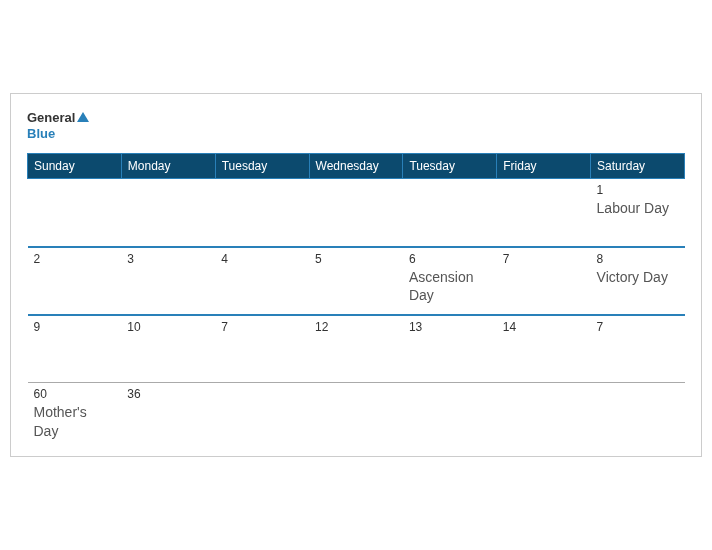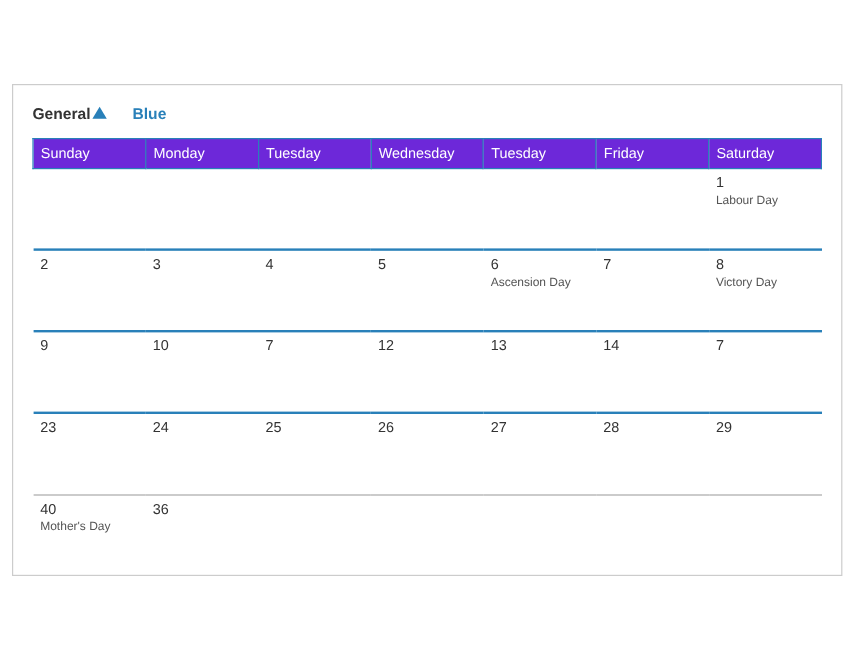--- a/index.html
+++ b/index.html
@@ -43,21 +43,21 @@
       font-size: 14px;
       color: #333;
       text-align: right;
       min-width: 130px;
     }
     .calendar-grid {
       width: 100%;
       border-collapse: collapse;
     }
     .calendar-grid th {
-      background: #6d28d9;
+      background: #0c4a6e;
       color: #fff;
       font-size: 12px;
       font-weight: normal;
       padding: 5px 6px;
       text-align: left;
       border: 1px solid #2980b9;
     }
     .calendar-grid td {
       vertical-align: top;
       padding: 4px 6px;
@@ -75,45 +75,45 @@
     .row-with-top-border td {
       border-top: 2px solid #2980b9;
     }
     .day-number {
       font-size: 12px;
       font-weight: normal;
       display: block;
       margin-bottom: 2px;
     }
     .holiday-name {
-      font-size: 10px;
+      font-size: 14px;
       color: #555;
       display: block;
       line-height: 1.3;
     }
     .empty-cell {
       background: #fff;
     }
     
     .last-row td {
       height: 55px;
     }
   </style>
 </head>
 <body>
 
 <div class="calendar-container">
   <div class="header-row">
     <div class="logo">
-    <div style="display:flex;flex-direction:row;align-items:flex-start;line-height:1.2;">
+    <div style="display:flex;flex-direction:column;align-items:flex-start;line-height:1.2;">
       <div style="display:flex;align-items:center;">
         <span style="font-weight:bold;font-size:13px;color:#333;">General</span>
         <span style="display:inline-block;width:0;height:0;border-left:6px solid transparent;border-right:6px solid transparent;border-bottom:10px solid #2980b9;margin-left:2px;margin-bottom:2px;"></span>
       </div>
-      <span style="font-weight:bold;font-size:13px;color:#2980b9;margin-left:21px;">Blue</span>
+      <span style="font-weight:bold;font-size:13px;color:#2980b9;">Blue</span>
     </div>
   </div>
     <div class="calendar-title"></div>
     <div class="country-name"></div>
   </div>
 
   <table class="calendar-grid">
     <thead>
       <tr>
       <th>Sunday</th>
@@ -179,46 +179,23 @@
           <td>
             <span class="day-number">13</span>
           </td>
           <td>
             <span class="day-number">14</span>
           </td>
           <td>
             <span class="day-number">7</span>
           </td>
         </tr>
-        <tr class="row-with-top-border">
-          <td>
-            <span class="day-number">23</span>
-          </td>
-          <td>
-            <span class="day-number">24</span>
-          </td>
-          <td>
-            <span class="day-number">25</span>
-          </td>
-          <td>
-            <span class="day-number">26</span>
-          </td>
-          <td>
-            <span class="day-number">27</span>
-          </td>
-          <td>
-            <span class="day-number">28</span>
-          </td>
-          <td>
-            <span class="day-number">29</span>
-          </td>
-        </tr>
         <tr class="last-row">
           <td>
-            <span class="day-number">40</span>
+            <span class="day-number">60</span>
             <span class="holiday-name">Mother's Day</span>
           </td>
           <td>
             <span class="day-number">36</span>
           </td>
           <td class="empty-cell"></td>
           <td class="empty-cell"></td>
           <td class="empty-cell"></td>
           <td class="empty-cell"></td>
           <td class="empty-cell"></td>

